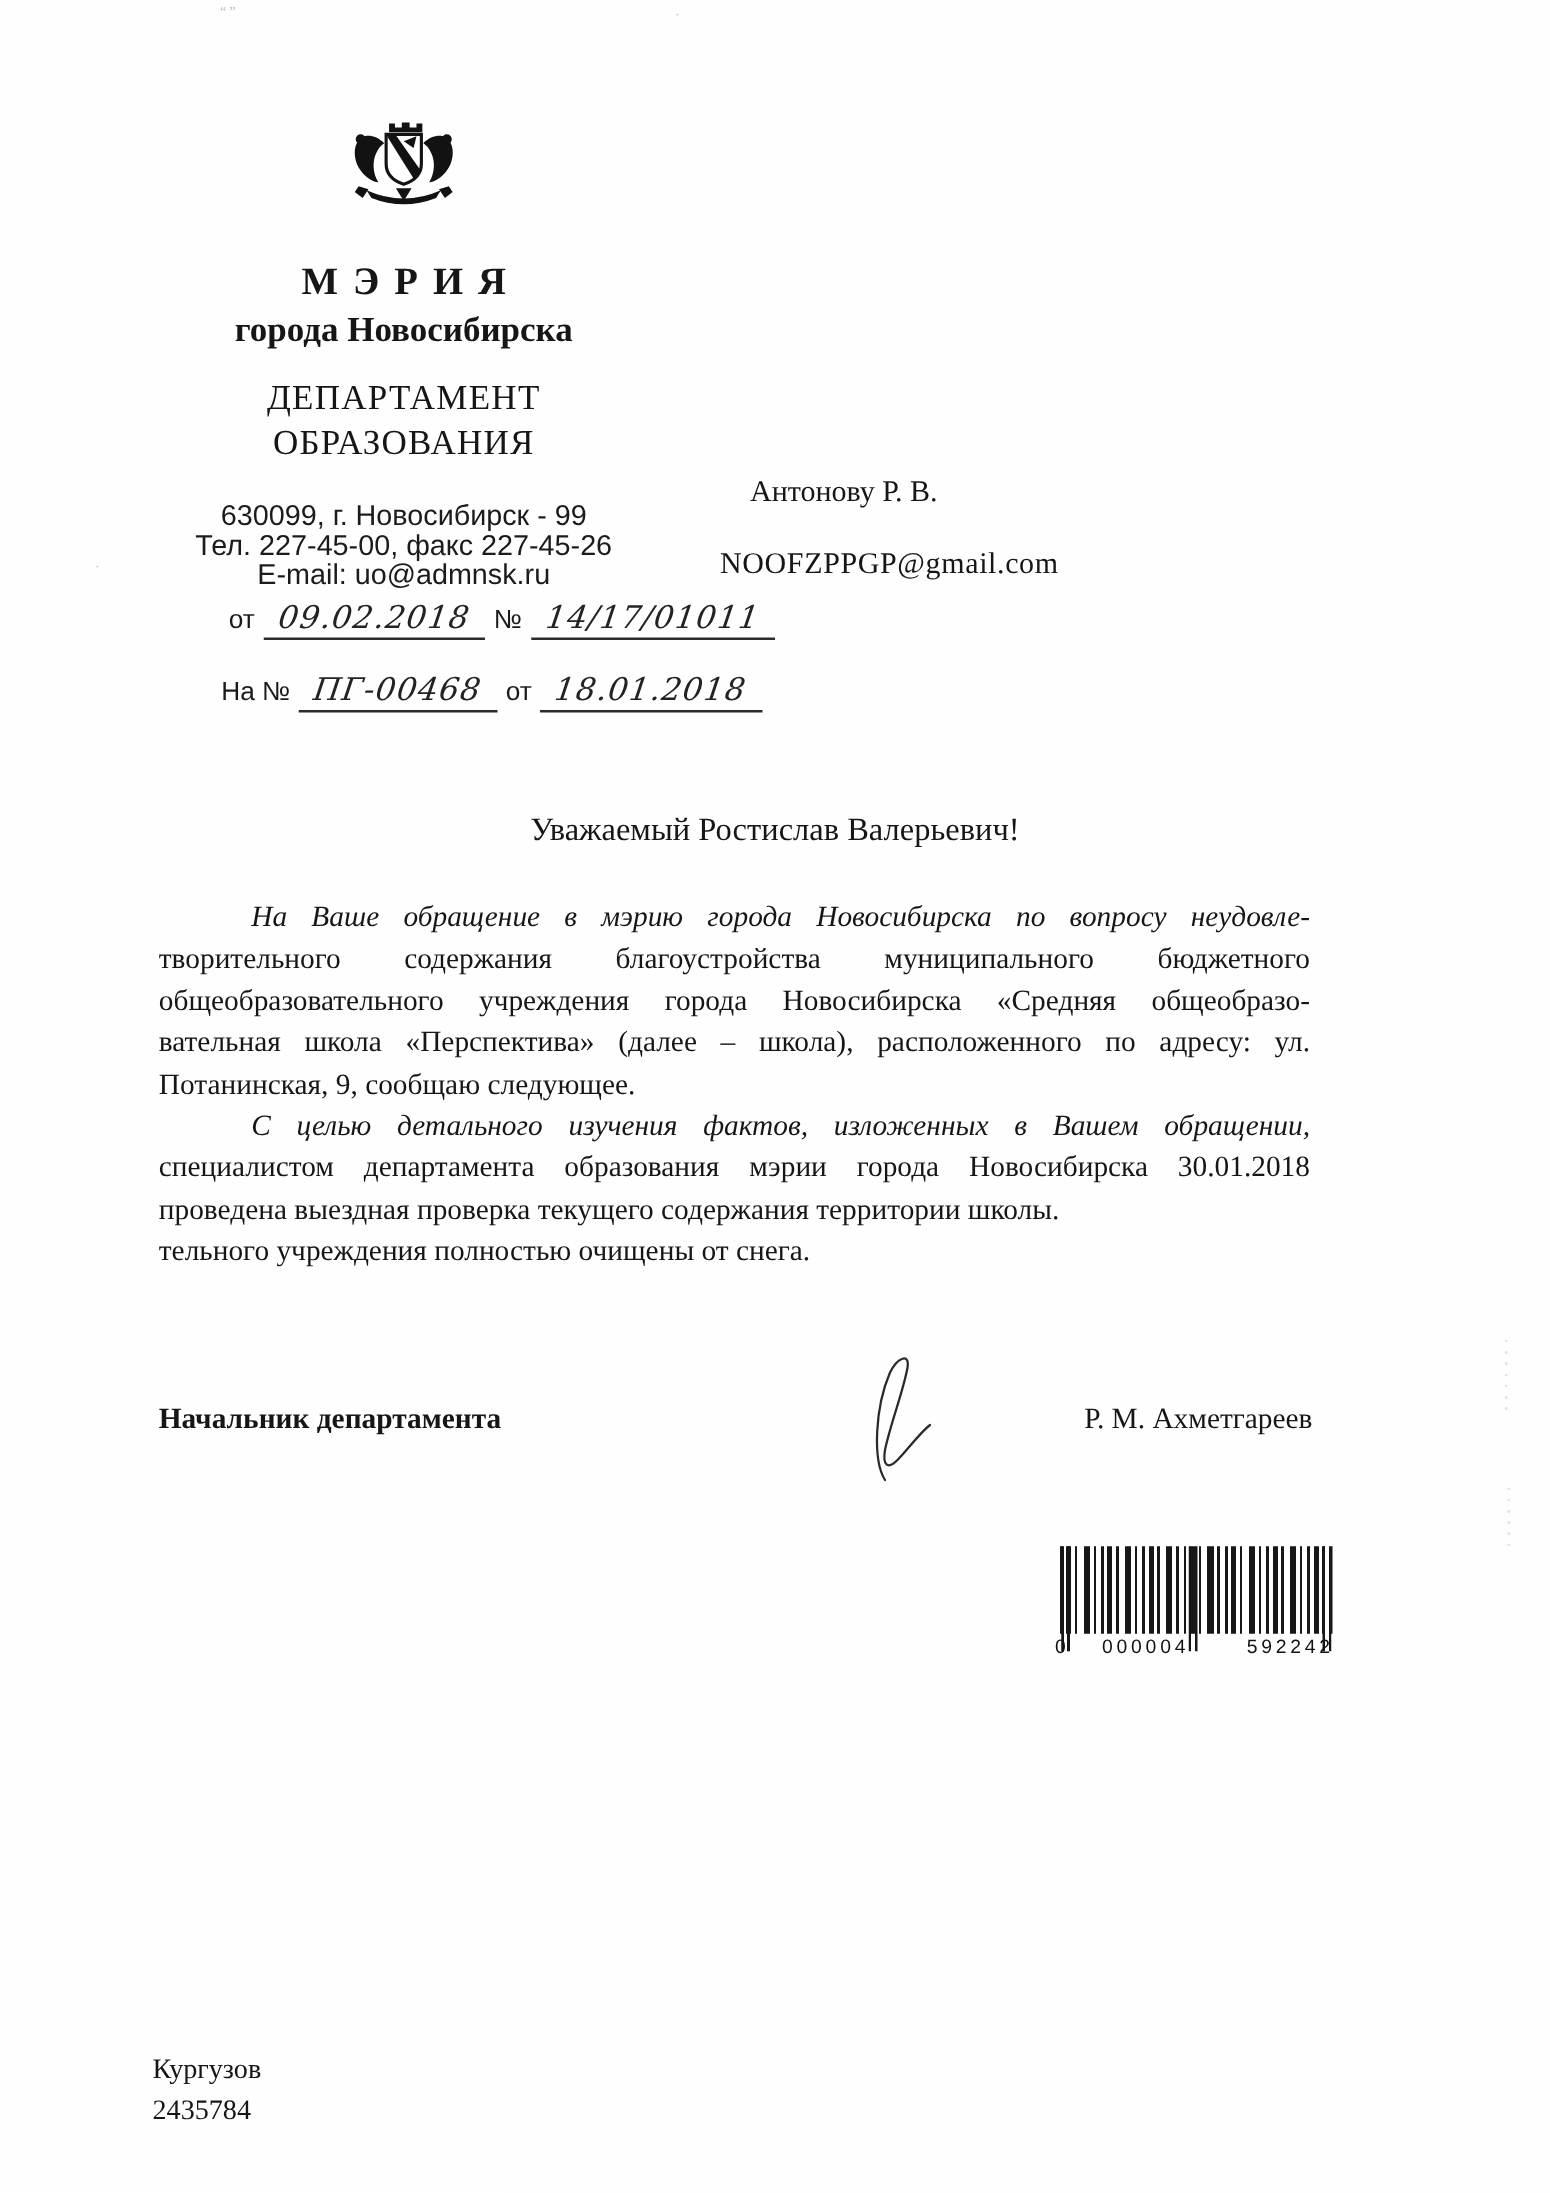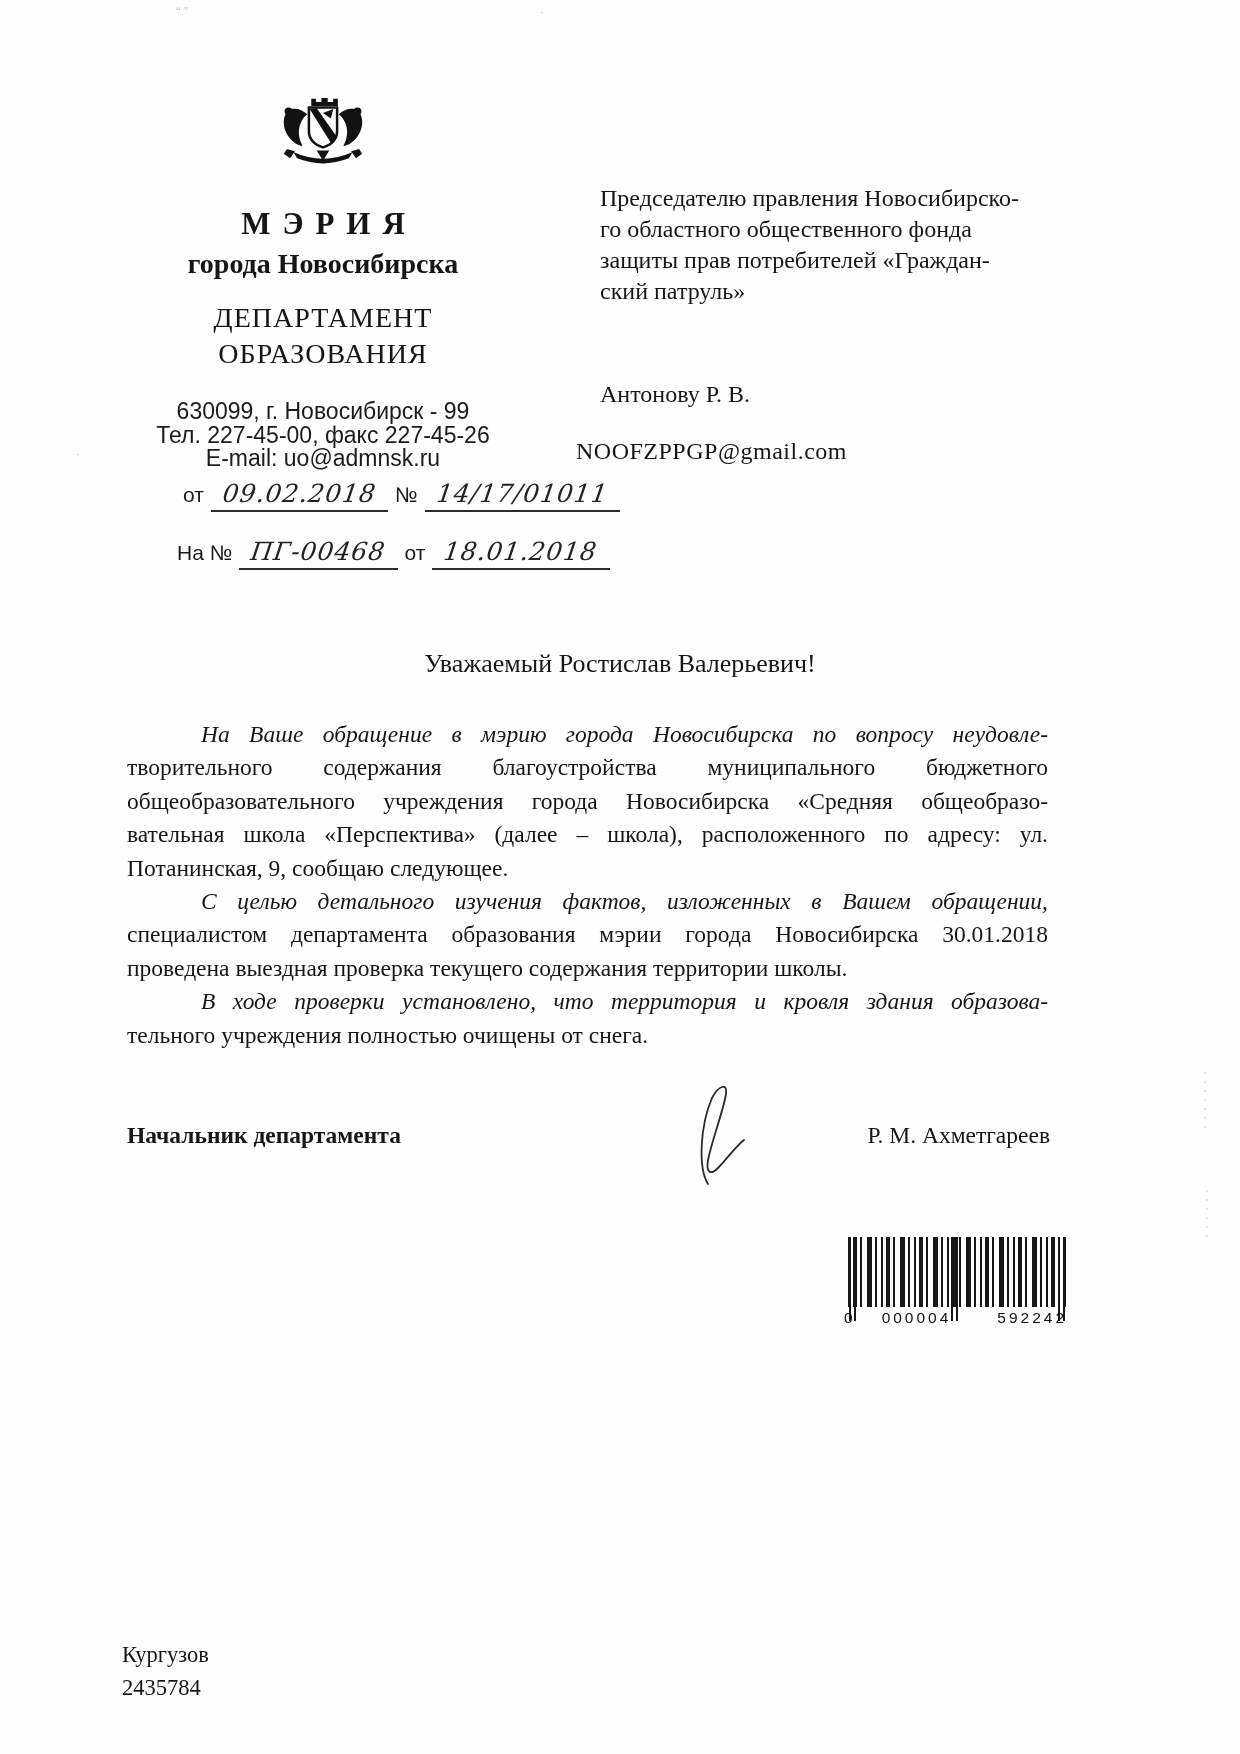--- a/index.html
+++ b/index.html
@@ -108,41 +108,34 @@
   </div>
 
   <div class="ref-line l1">
     <span>от</span><span class="hw-slot"><span class="hw">09.02.2018</span></span><span>№</span><span class="hw-slot"><span class="hw">14/17/01011</span></span>
   </div>
 
   <div class="ref-line l2">
     <span>На №</span><span class="hw-slot"><span class="hw">ПГ-00468</span></span><span>от</span><span class="hw-slot"><span class="hw">18.01.2018</span></span>
   </div>
 
-  <div class="recipient">
-    <div>Председателю правления Новосибирско-</div>
-    <div>го областного общественного фонда</div>
-    <div>защиты прав потребителей «Граждан-</div>
-    <div>ский патруль»</div>
-  </div>
   <div class="recipient-name">Антонову Р. В.</div>
   <div class="recipient-email">NOOFZPPGP@gmail.com</div>
 
   <div class="salutation">Уважаемый Ростислав Валерьевич!</div>
 
   <div class="body-text">
     <div class="pline first">На Ваше обращение в мэрию города Новосибирска по вопросу неудовле-</div>
     <div class="pline">творительного содержания благоустройства муниципального бюджетного</div>
     <div class="pline">общеобразовательного учреждения города Новосибирска «Средняя общеобразо-</div>
     <div class="pline">вательная школа «Перспектива» (далее – школа), расположенного по адресу: ул.</div>
     <div class="pline last">Потанинская, 9, сообщаю следующее.</div>
     <div class="pline first">С целью детального изучения фактов, изложенных в Вашем обращении,</div>
     <div class="pline">специалистом департамента образования мэрии города Новосибирска 30.01.2018</div>
     <div class="pline last">проведена выездная проверка текущего содержания территории школы.</div>
-    <div class="pline first">В ходе проверки установлено, что территория и кровля здания образова-</div>
     <div class="pline last">тельного учреждения полностью очищены от снега.</div>
   </div>
 
   <div class="sig-position">Начальник департамента</div>
   <span class="sig-script">
     <svg width="62" height="108" viewBox="0 0 62 108" xmlns="http://www.w3.org/2000/svg">
       <path d="M20,104 C10,88 12,46 24,18 C30,6 40,2 38,14 C35,32 24,60 20,80 C18,92 22,96 30,88 C38,80 48,66 56,60" fill="none" stroke="#2a2a2a" stroke-width="1.8" stroke-linecap="round"></path>
     </svg>
   </span>
   <div class="sig-name">Р. М. Ахметгареев</div>

